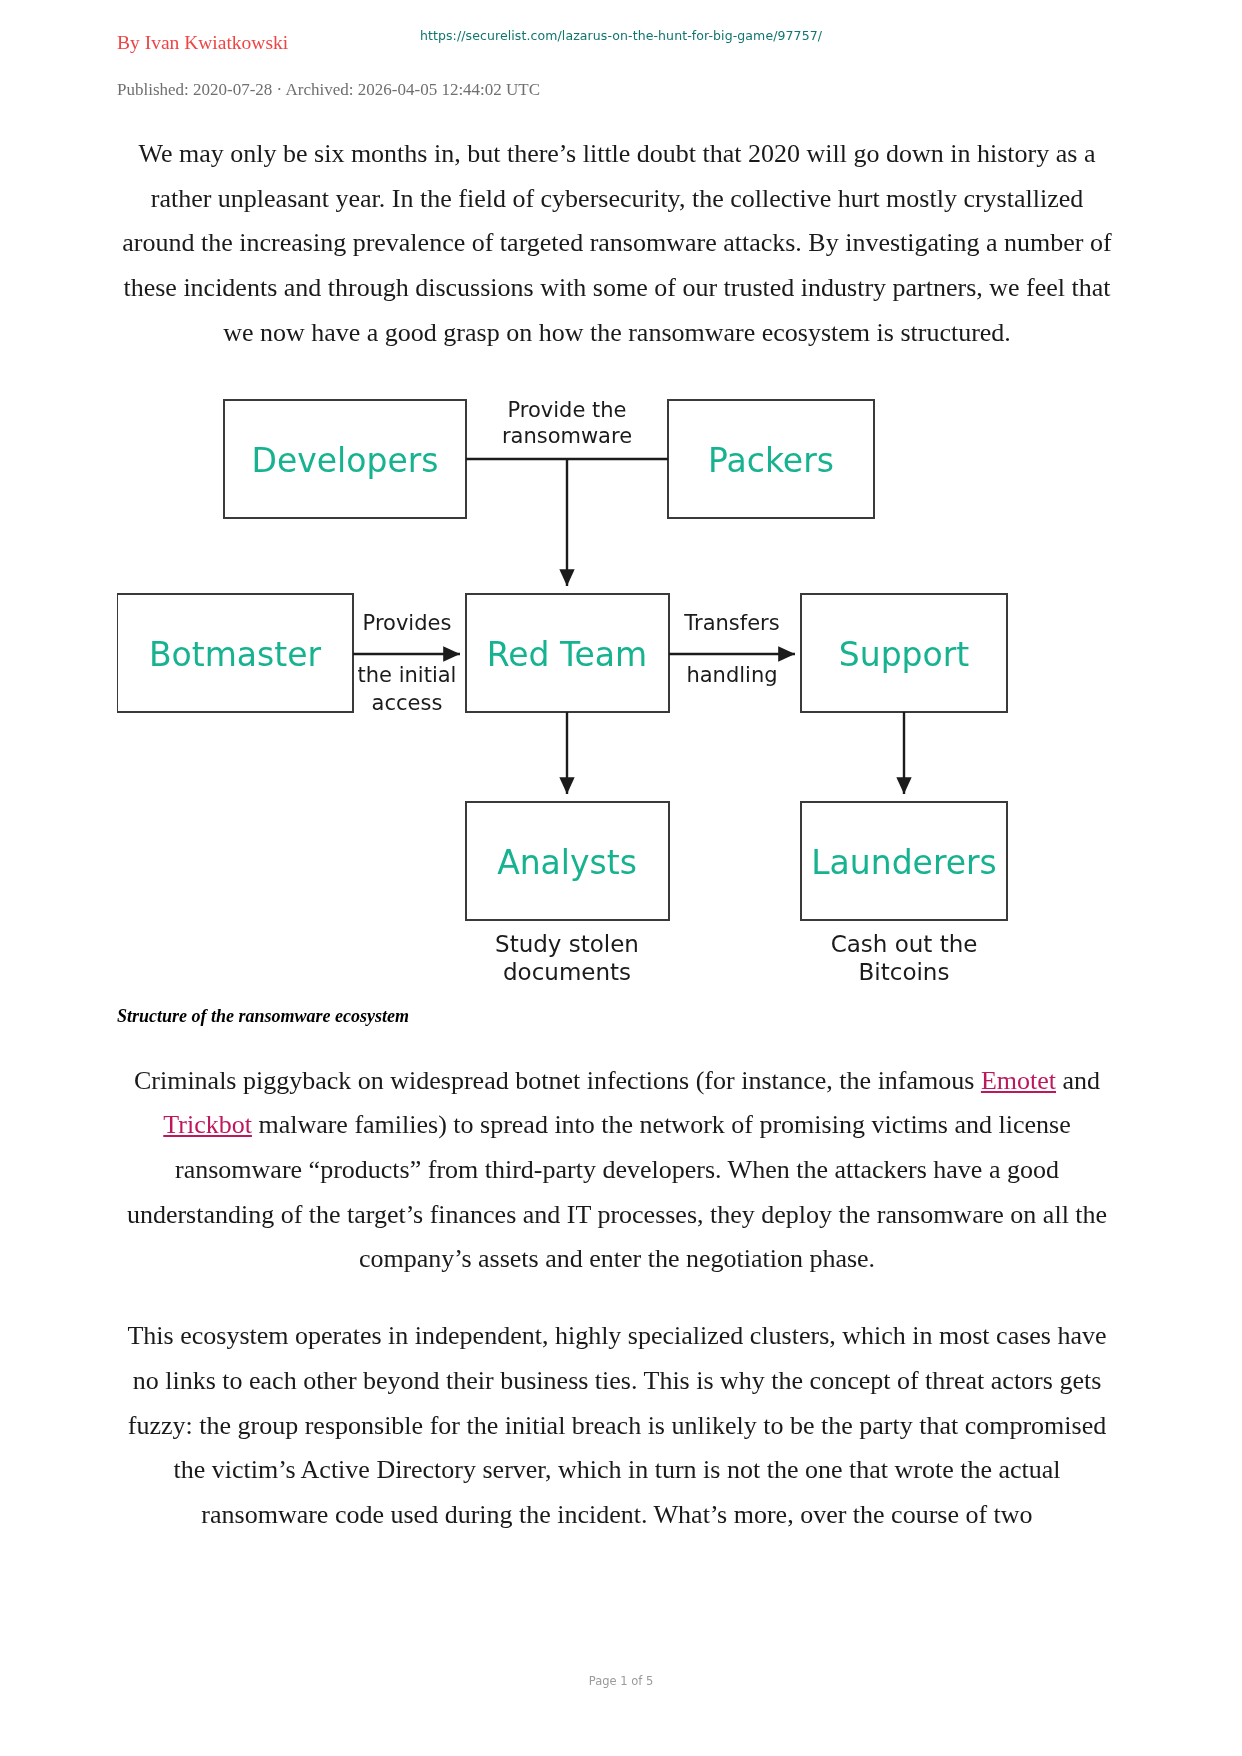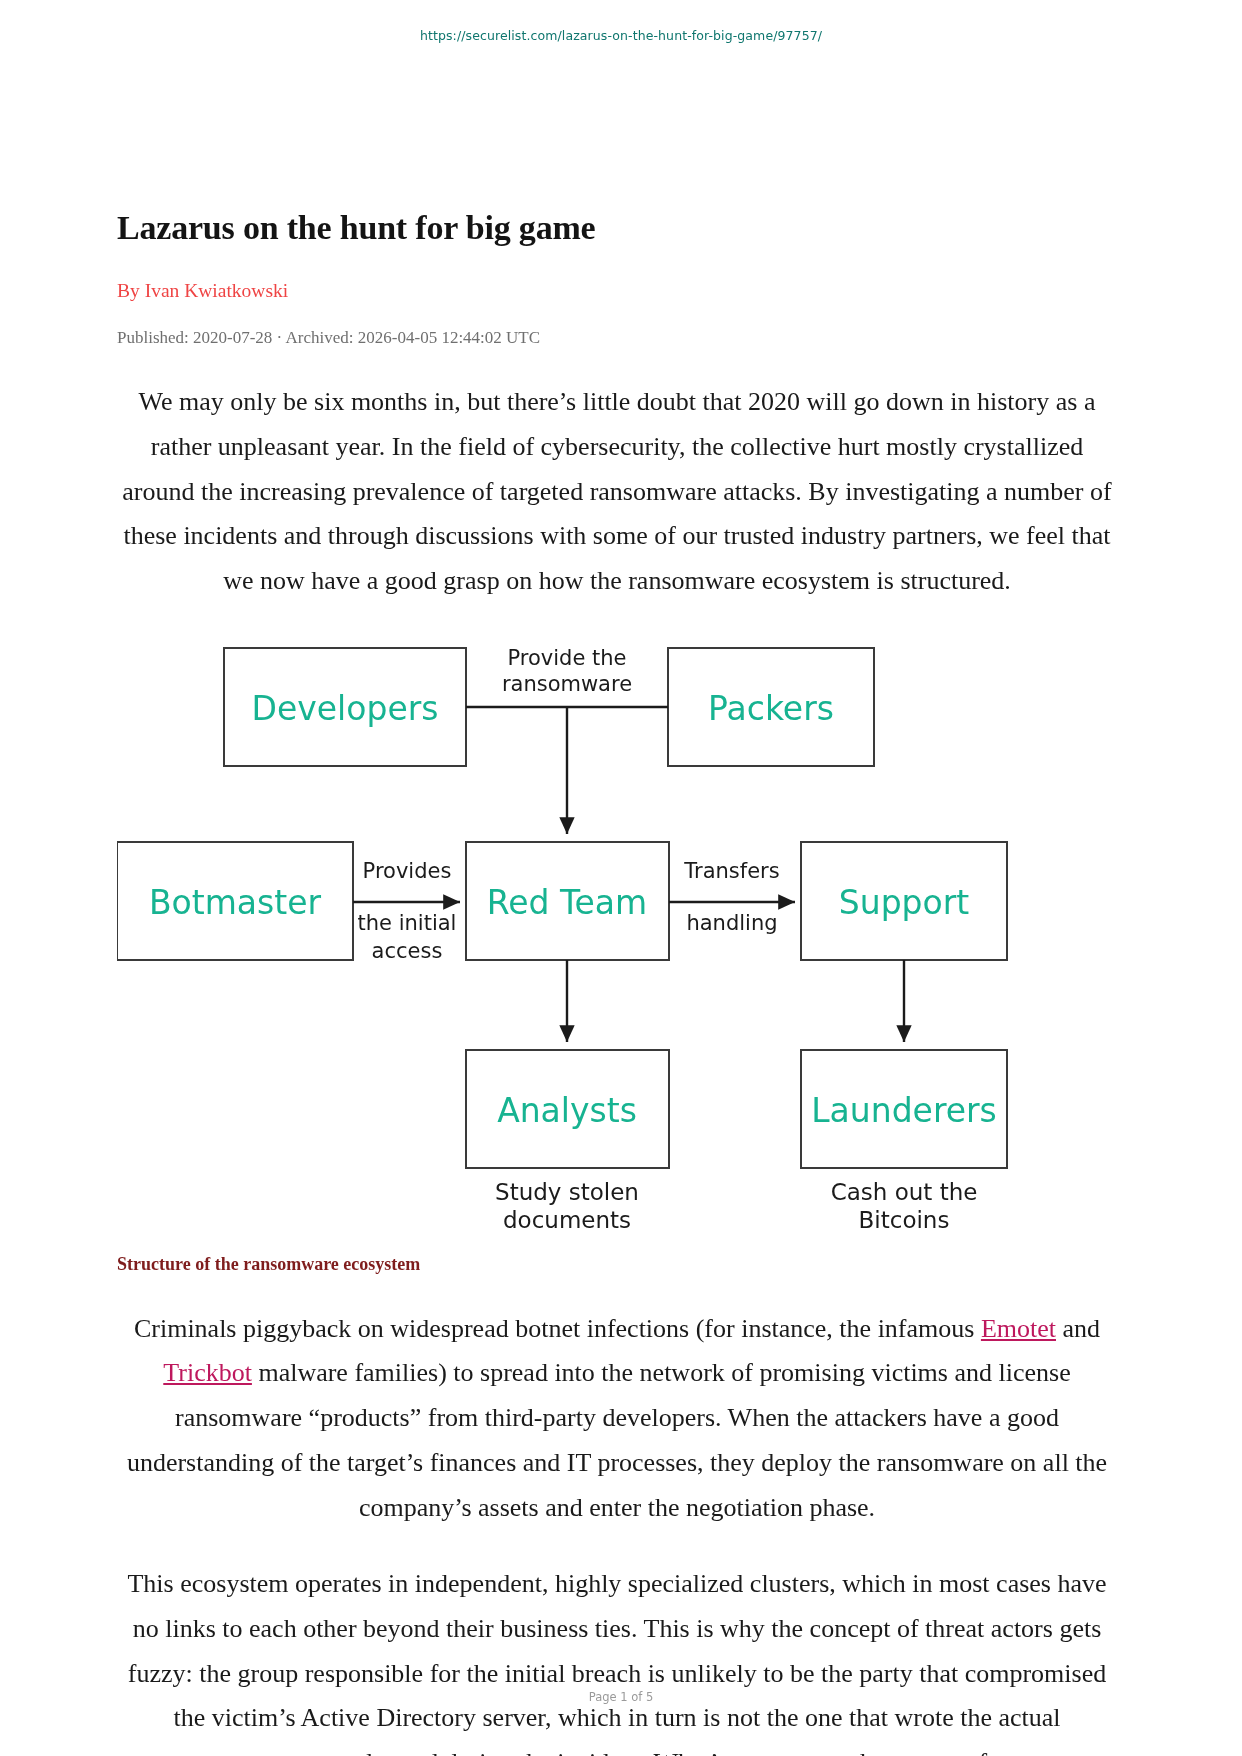--- a/index.html
+++ b/index.html
@@ -79,21 +79,22 @@
   p.body-text a {
     color: #be185d;
     text-decoration: underline;
   }
 
   .figure-caption {
     margin: 0;
     padding-top: 26px;
     font-size: 18px;
     font-weight: bold;
-    color: #7f1d1d;
+    font-style: italic;
+    color: #000000;
   }
 
   
   .figure {
     position: relative;
     width: 1000px;
     height: 590px;
     margin-top: 34px;
   }
   .figure svg { display: block; }
@@ -121,38 +122,37 @@
   .dg-line {
     stroke: #1b1b1b;
     stroke-width: 2.4;
     fill: none;
   }
 
   
   .page-footer {
     position: absolute;
     left: 0;
-    bottom: 52px;
+    bottom: 68px;
     width: 1242px;
     text-align: center;
     font-family: "DejaVu Sans", sans-serif;
     font-size: 11.5px;
     color: #9a9a9a;
   }
 </style>
 </head>
 <body>
 
 <div class="page">
 
   <div class="archive-url">https://securelist.com/lazarus-on-the-hunt-for-big-game/97757/</div>
 
   <div class="content">
 
-    <h1 class="doc-title">Lazarus on the hunt for big game</h1>
 
     <p class="byline">By Ivan Kwiatkowski</p>
 
     <p class="archive-meta">Published: 2020-07-28 · Archived: 2026-04-05 12:44:02 UTC</p>
 
     <p class="body-text">We may only be six months in, but there’s little doubt that 2020 will go down in history as a rather unpleasant year. In the field of cybersecurity, the collective hurt mostly crystallized around the increasing prevalence of targeted ransomware attacks. By investigating a number of these incidents and through discussions with some of our trusted industry partners, we feel that we now have a good grasp on how the ransomware ecosystem is structured.</p>
 
     <div class="figure">
       <svg width="1000" height="590" viewBox="0 0 1000 590" xmlns="http://www.w3.org/2000/svg">
         <defs>

